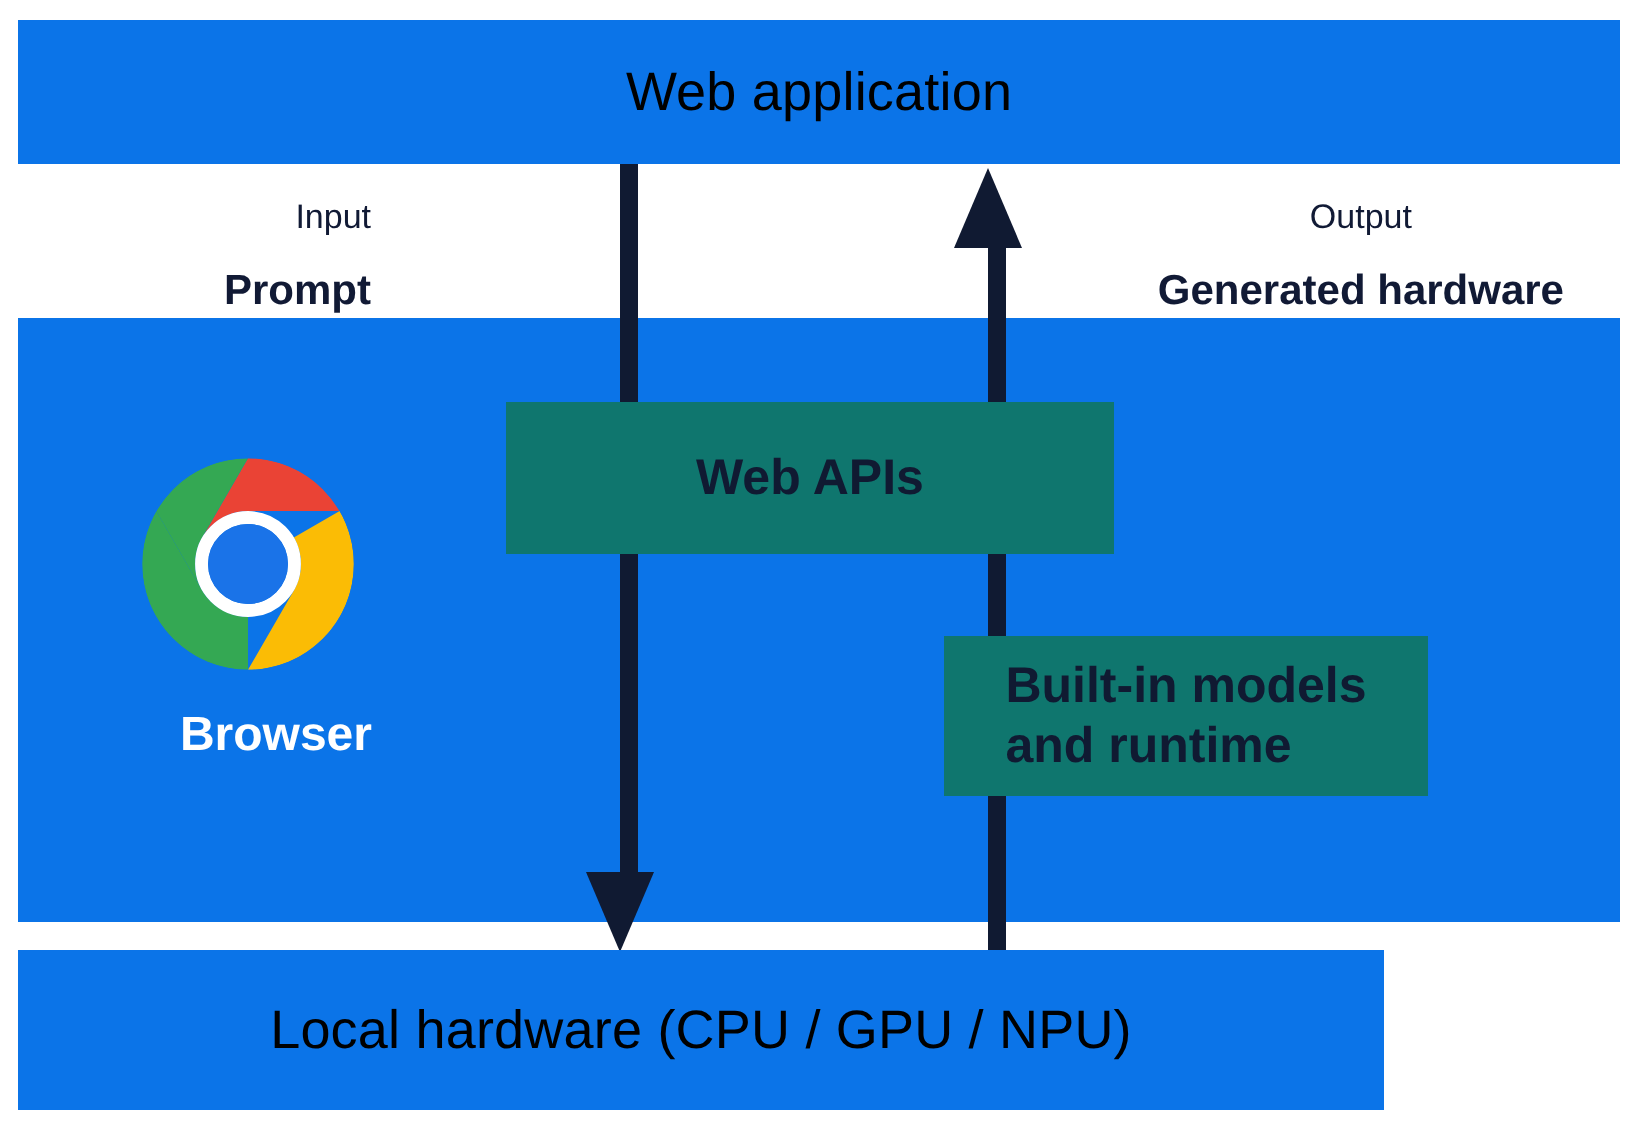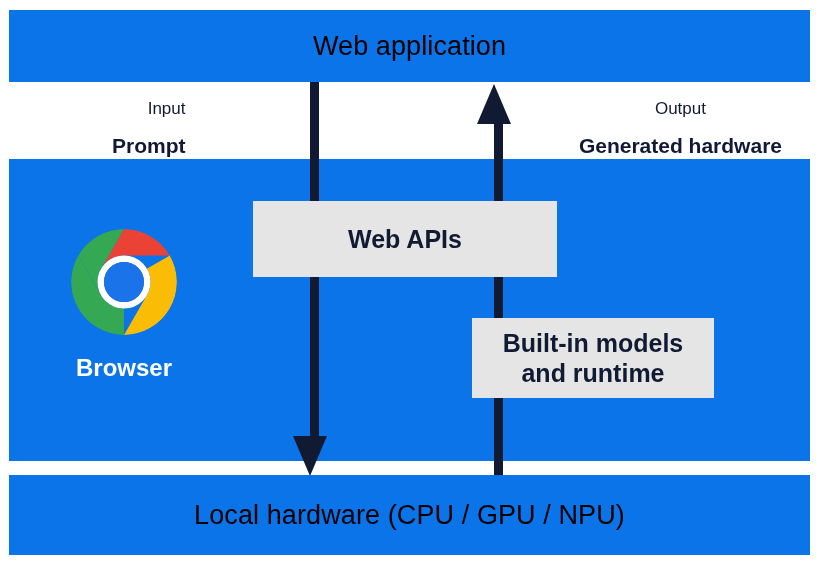--- a/index.html
+++ b/index.html
@@ -21,21 +21,21 @@
   
   .band {
     position: absolute;
     background: #0b74e8;
     display: flex;
     align-items: center;
     justify-content: center;
   }
   #band-top    { left: 9px; top: 10px;  width: 801px; height: 72px; }
   #band-middle { left: 9px; top: 159px; width: 801px; height: 302px; }
-  #band-bottom { left: 9px; top: 475px; width: 801px; height: 80px; }
+  #band-bottom { left: 9px; top: 475px; width: 683px; height: 80px; }
 
   .band-label {
     color: #000000;
     font-size: 27px;
     font-weight: normal;
     letter-spacing: 0.1px;
     white-space: nowrap;
   }
 
   
@@ -69,25 +69,25 @@
   #arrow-down-stem { left: 310px; top: 82px; height: 357px; }
   #arrow-down-head { left: 293px; top: 436px; }
 
   
   #arrow-up-stem { left: 494px; top: 119px; height: 356px; }
   #arrow-up-head { left: 477px; top: 84px; }
 
   
   .yellow-box {
     position: absolute;
-    background: #e5e5e5;
+    background: #0f766e;
     display: flex;
     align-items: center;
     justify-content: center;
-    text-align: center;
+    text-align: left;
   }
   #box-web-apis  { left: 253px; top: 201px; width: 304px; height: 76px; }
   #box-built-in  { left: 432px; top: 318px; width: 242px; height: 80px; margin-left: 40px; }
   .box-label {
     color: #101a32;
     font-size: 25px;
     font-weight: bold;
     line-height: 1.22;
     white-space: pre-line;
   }
@@ -101,20 +101,21 @@
     text-align: center;
   }
   #chrome-logo { width: 108px; height: 108px; margin: 0 auto; display: block; }
   #browser-label {
     color: #ffffff;
     font-size: 24px;
     font-weight: bold;
     margin-top: 18px;
     display: block;
     white-space: nowrap;
+    text-align: right;
   }
 </style>
 </head>
 <body>
 
 <div id="canvas">
 
   <div class="band" id="band-top">
     <span class="band-label">Web application</span>
   </div>

